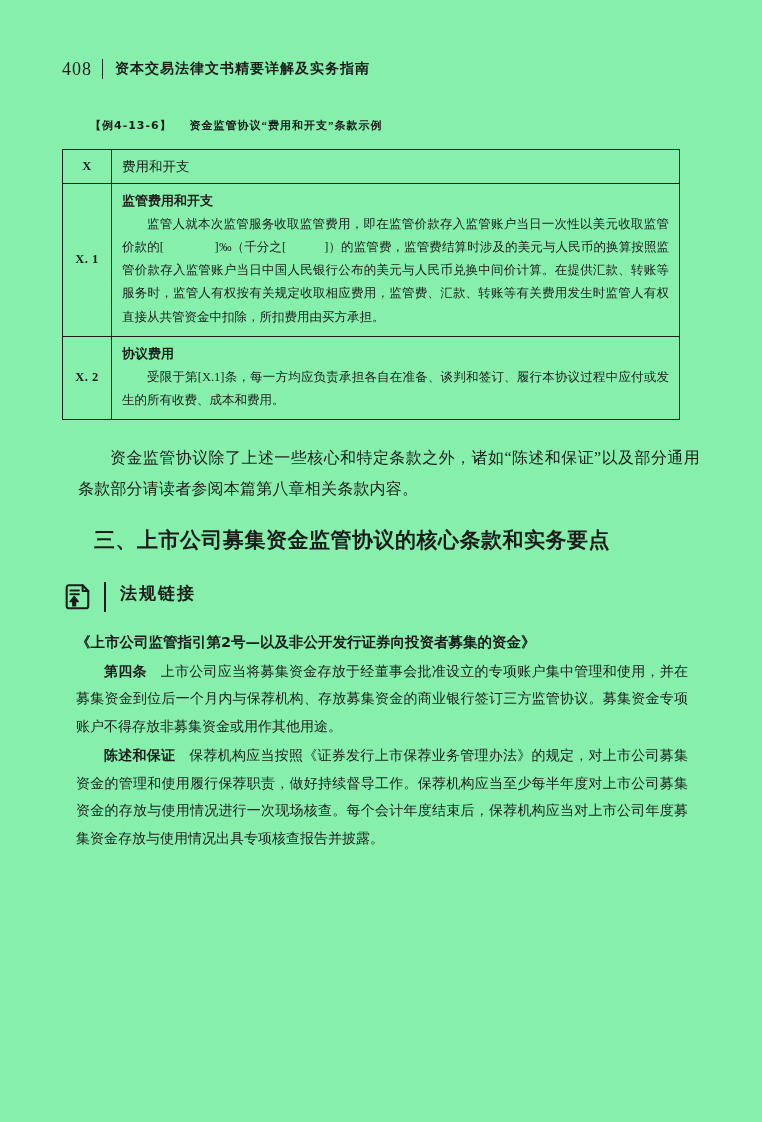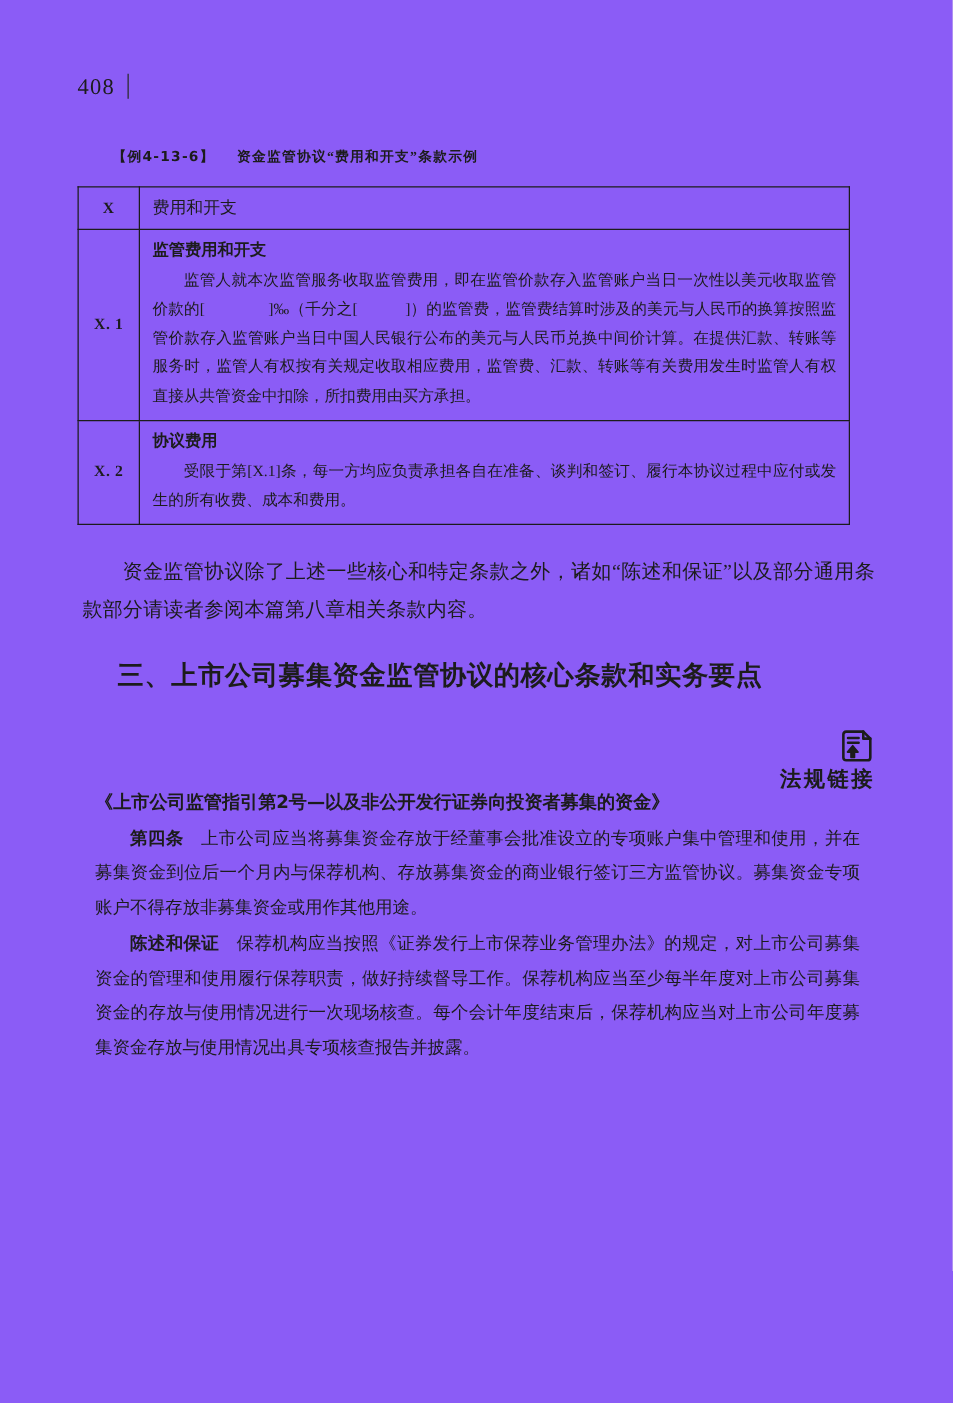--- a/index.html
+++ b/index.html
@@ -6,21 +6,21 @@
   body{
     width:762px;height:1122px;
     background:#e9e9e7;
     font-family:"Liberation Serif","DejaVu Serif",serif;
     color:#1c1c1c;
     -webkit-font-smoothing:antialiased;
   }
   .page{
     position:relative;
     width:762px;height:1122px;
-    background:#8b5cf6;
+    background:#86efac;
     box-sizing:border-box;
     padding:56px 62px 0 62px;
     overflow:hidden;
   }
   
   .running-header{
     display:flex;align-items:center;
     height:26px;
   }
   .page-num{
@@ -75,21 +75,21 @@
     text-align:justify;
     margin:0;
   }
   .row-header .cell-body{
     font-family:"DejaVu Sans","Liberation Sans",sans-serif;
     font-weight:normal;font-size:13.5px;
     padding:4px 10px;
   }
   
   .body-para{
-    margin:22px 0 0 4px;
+    margin:22px 0 0 16px;
     font-size:16px;
     line-height:31px;
     text-indent:2em;
     text-align:justify;
     letter-spacing:.2px;
   }
   .section-heading{
     margin-top:22px;
     padding-left:32px;
     font-family:Liberation Sans, sans-serif;
@@ -101,23 +101,22 @@
     margin-top:14px;
     font-size:16px;
     line-height:30.5px;
     text-indent:2em;
     text-align:justify;
     letter-spacing:.2px;
   }
   
   .lawlink-header{
     margin-top:28px;
-    display:flex;align-items:flex-end;
+    display:flex;align-items:flex-start;
     height:36px;
-    flex-direction:column;
   }
   .lawlink-icon{width:30px;height:30px;flex:0 0 30px;}
   .lawlink-divider{
     width:2px;height:30px;background:#1c1c1c;
     margin:0 14px 0 12px;
   }
   .lawlink-title{
     font-family:"DejaVu Sans","Liberation Sans",sans-serif;
     font-weight:bold;font-size:17px;letter-spacing:2px;
   }
@@ -143,20 +142,21 @@
   }
 </style>
 </head>
 <body>
 
 <div class="page">
 
   <div class="running-header">
     <span class="page-num">408</span>
     <span class="header-divider"></span>
+    <span class="book-title">资本交易法律文书精要详解及实务指南</span>
   </div>
 
   <div class="example-heading">
     <span class="ex-label">【例4-13-6】</span>
     <span class="ex-title">资金监管协议“费用和开支”条款示例</span>
   </div>
 
   <table class="clause-table">
     <tbody>
         <tr class="row-header">

